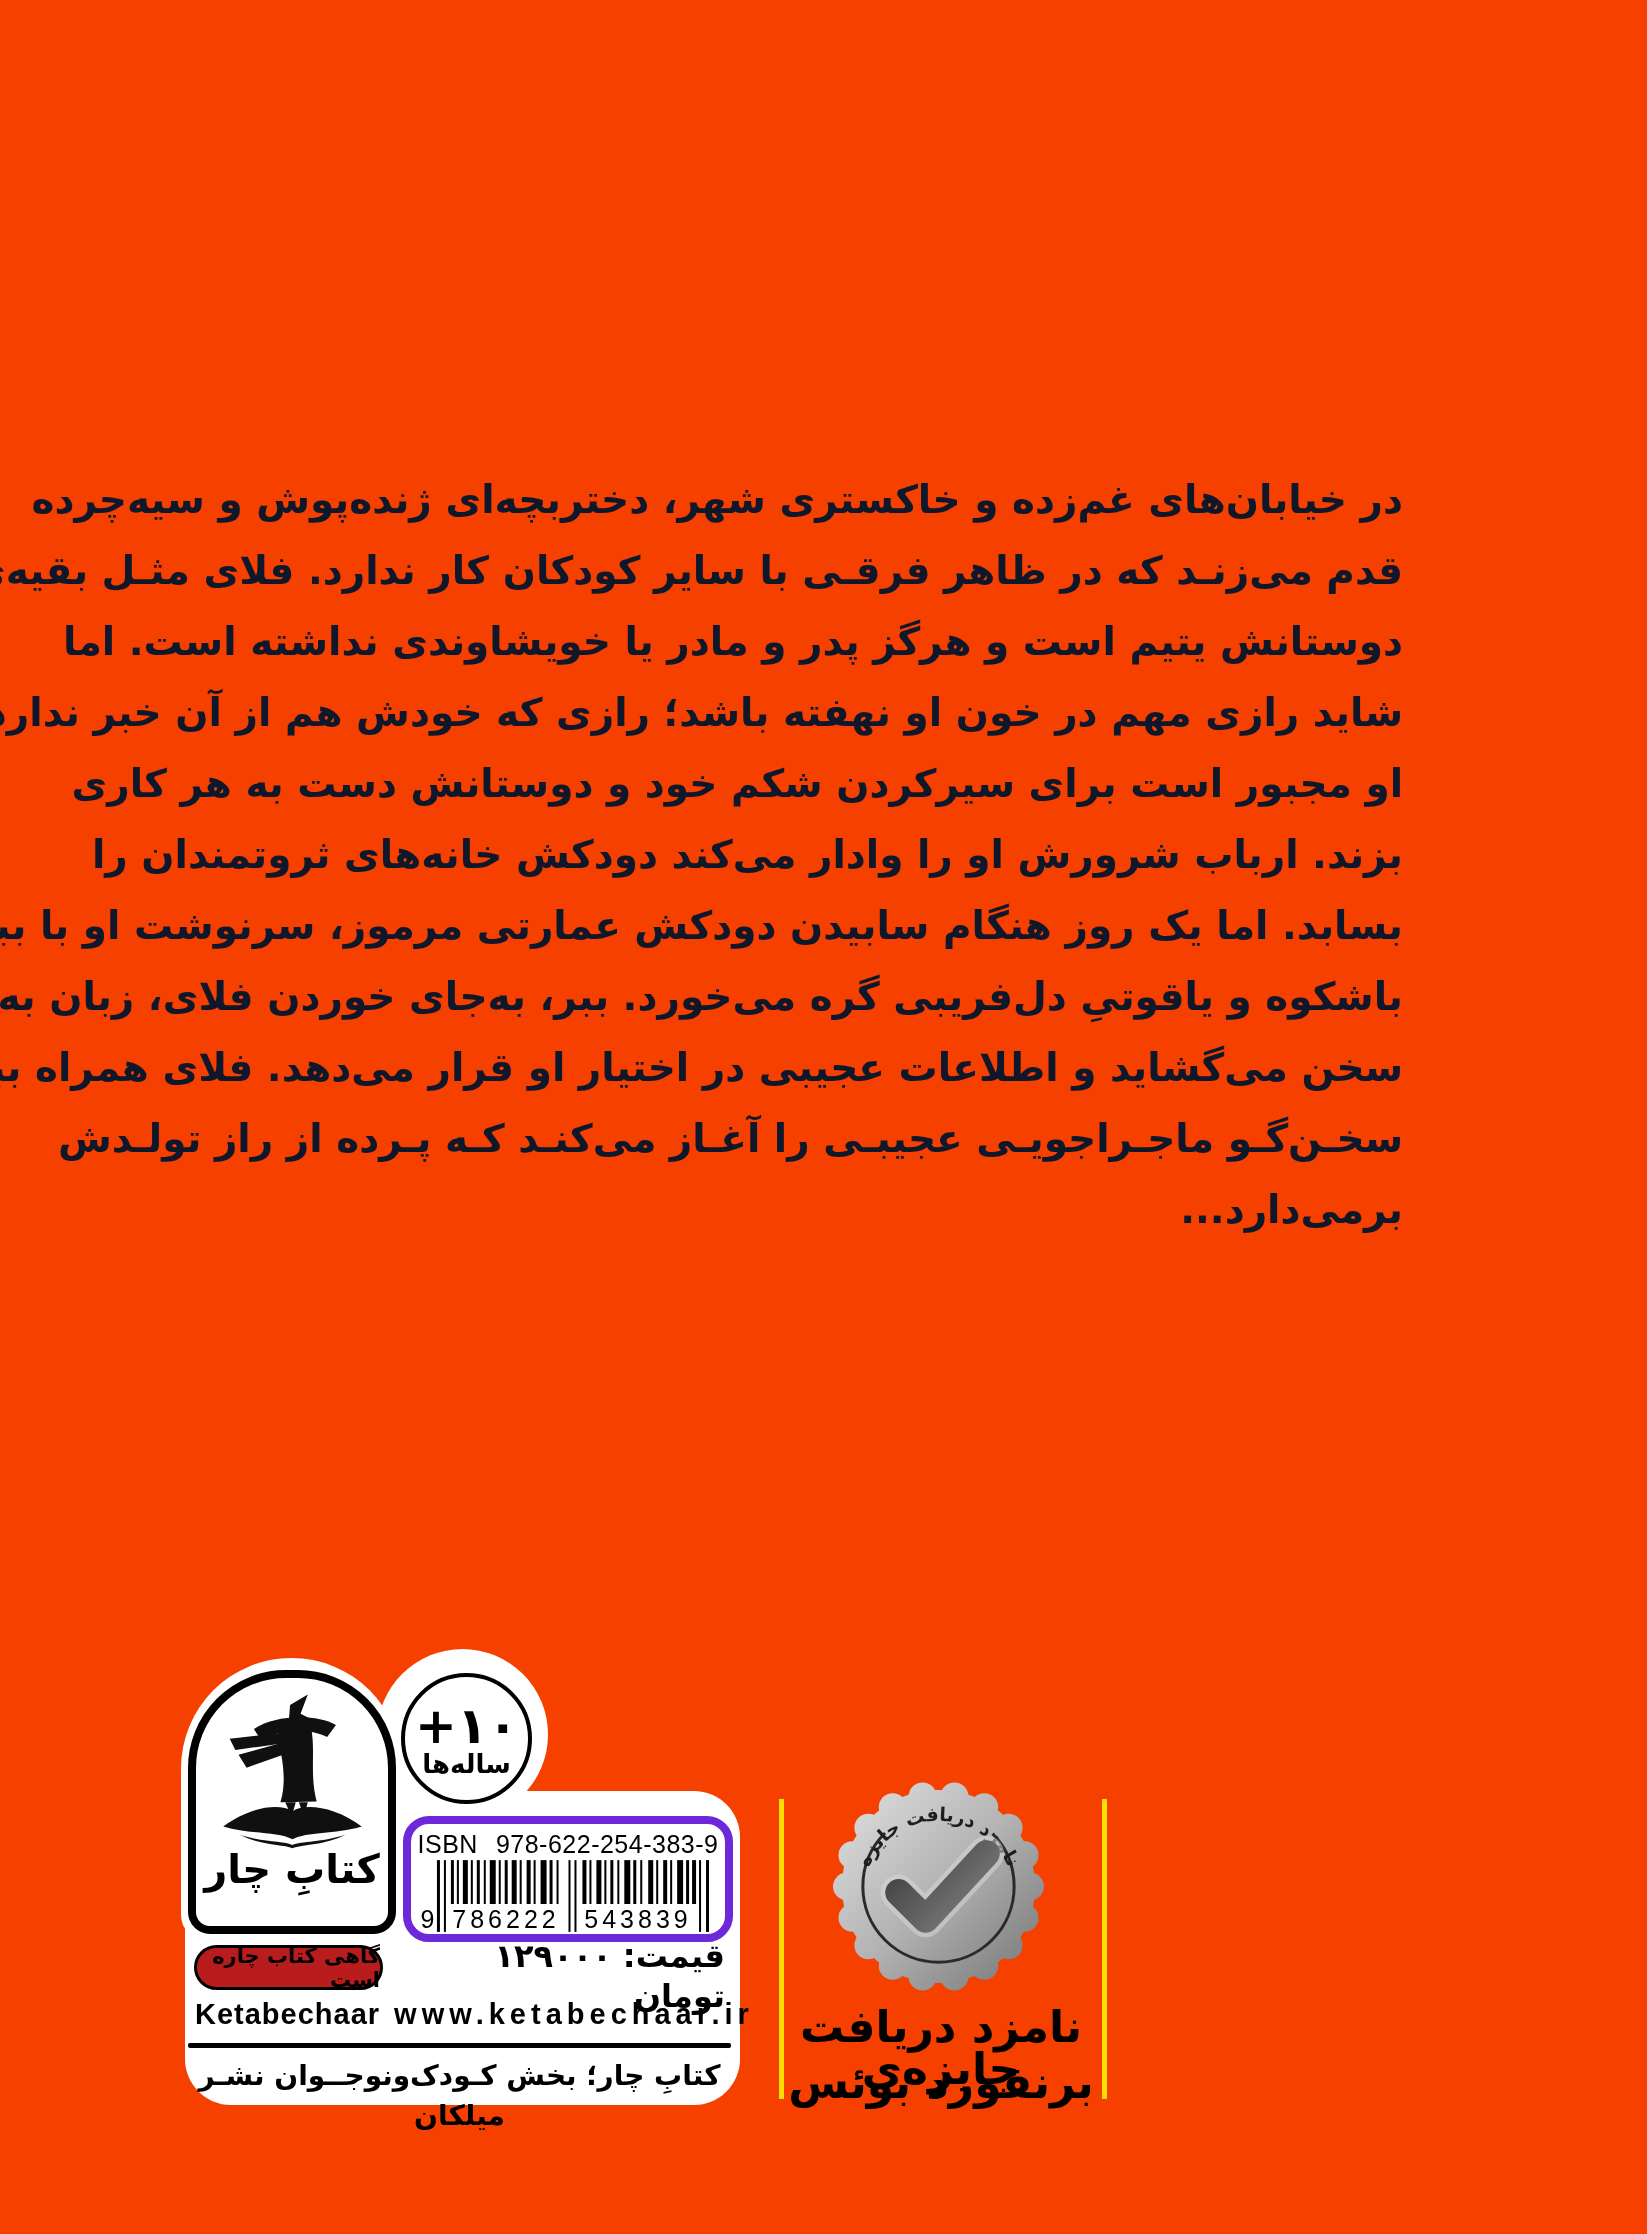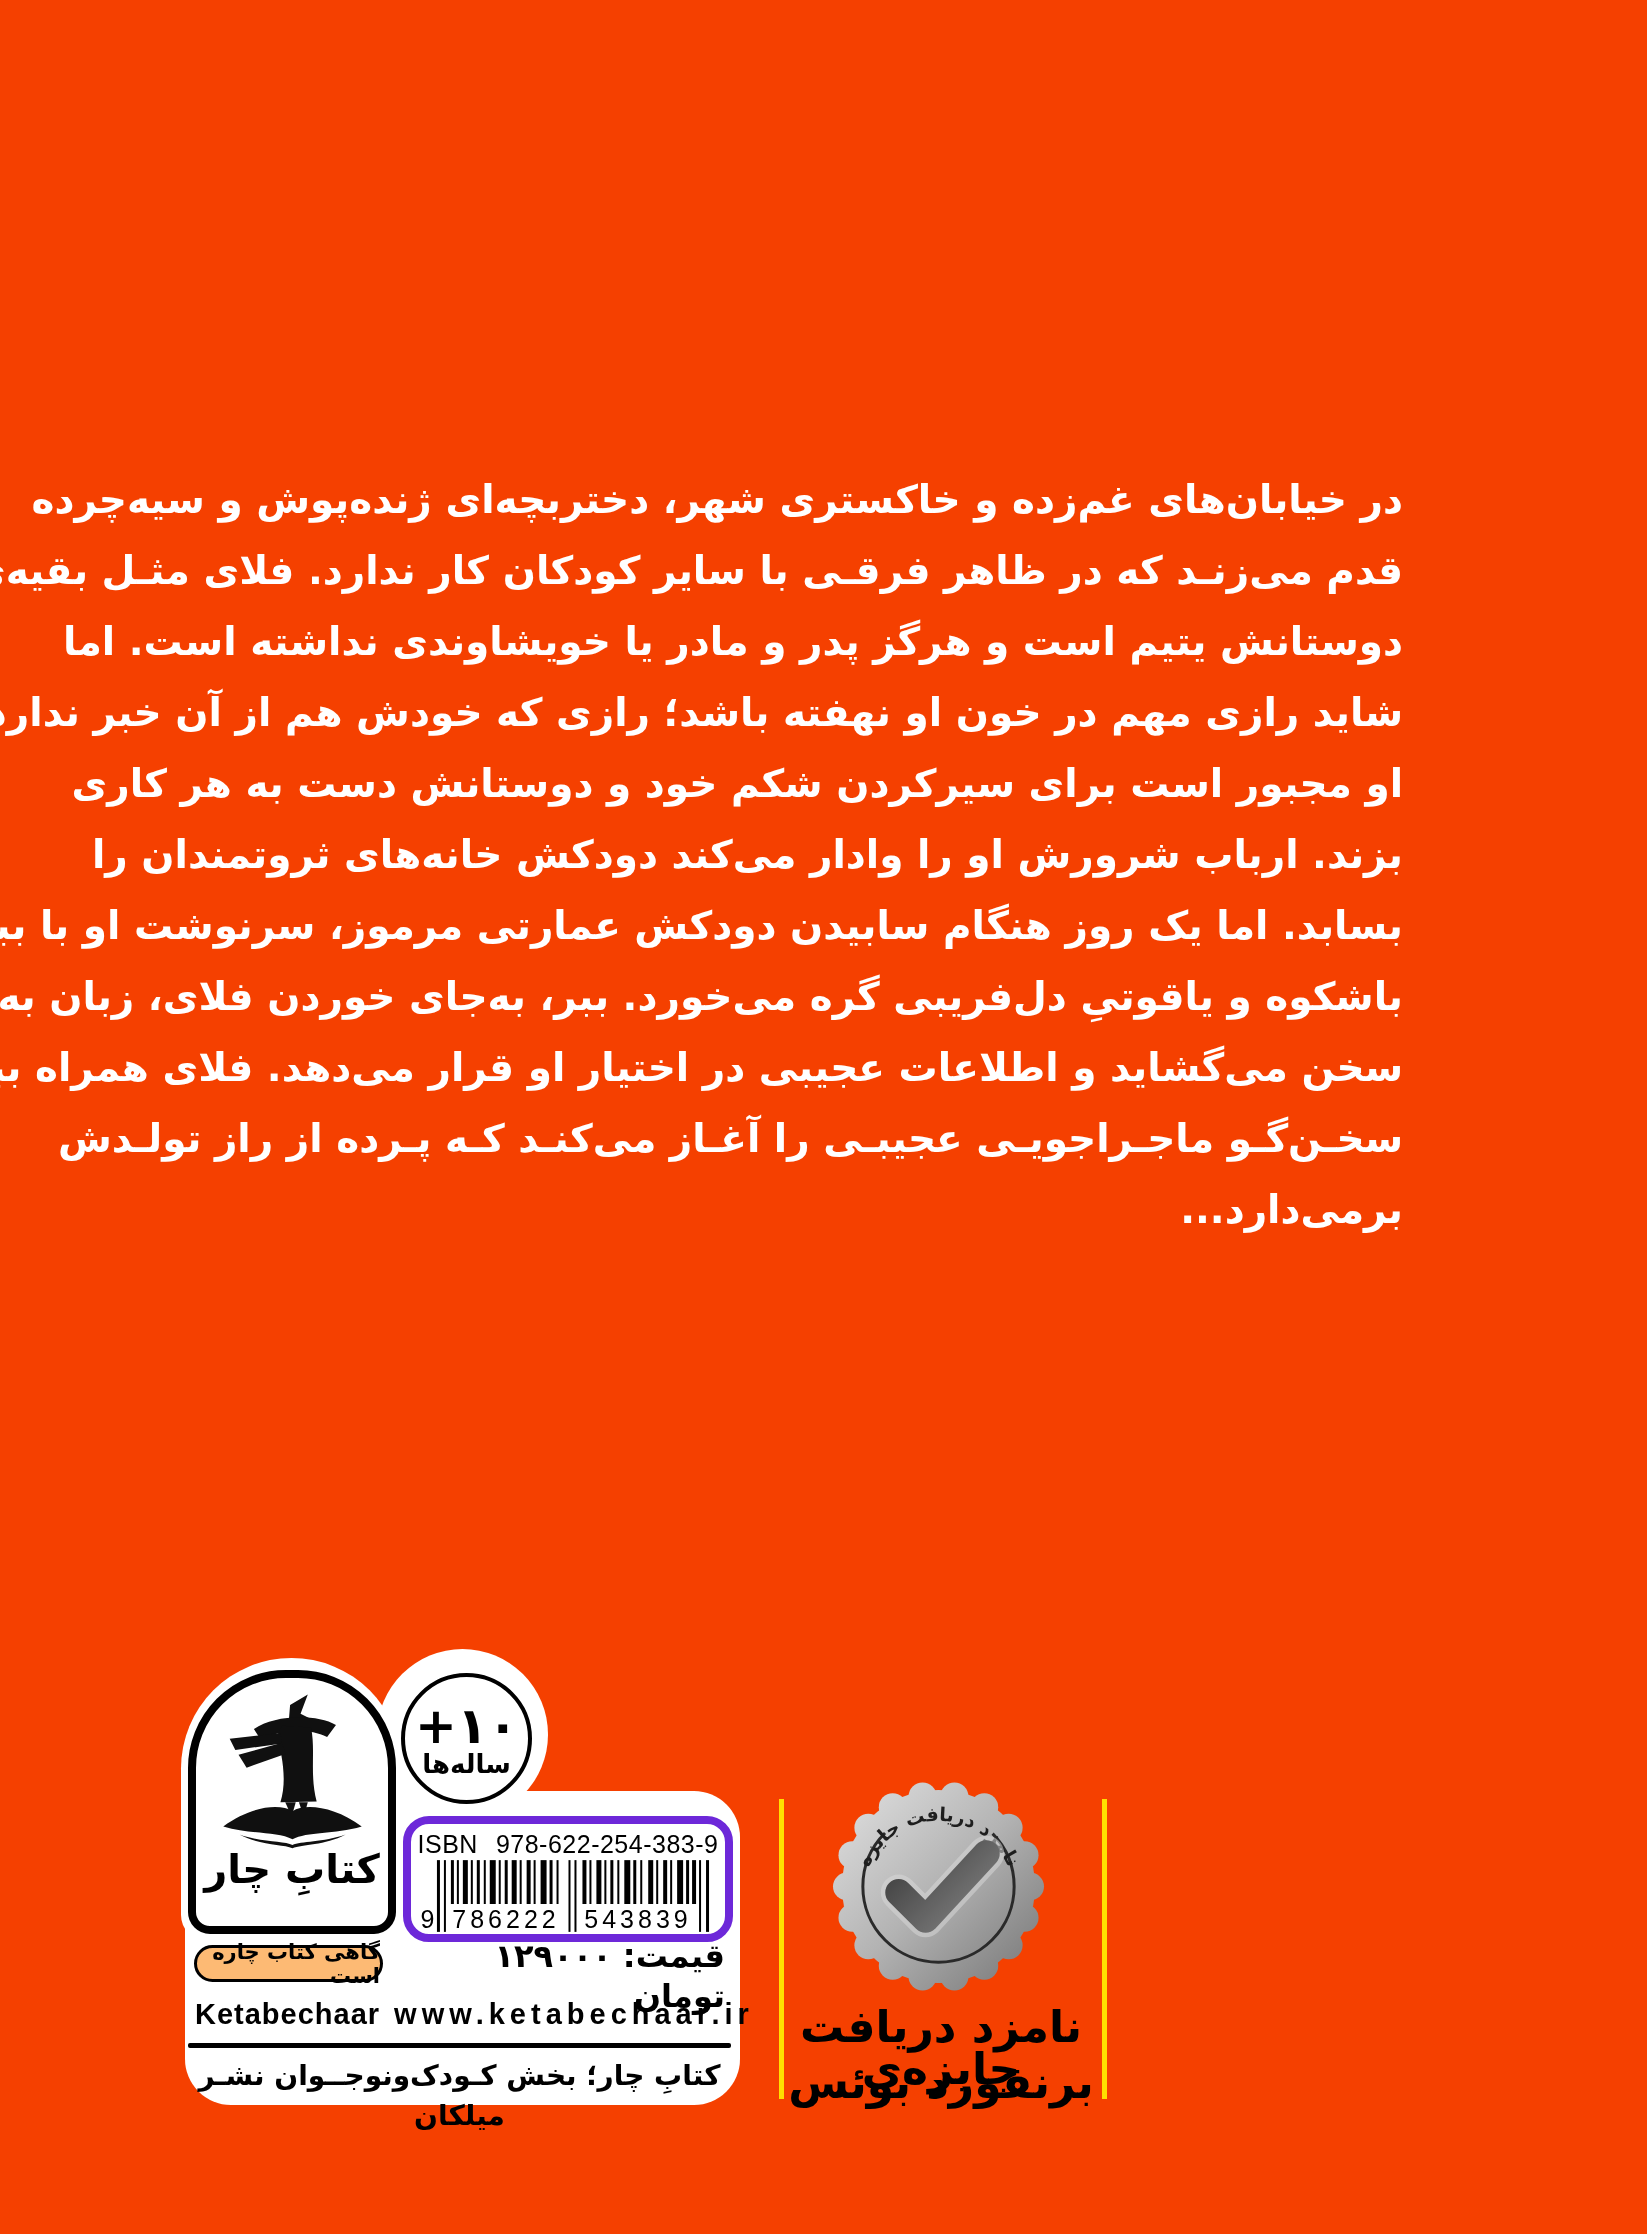--- a/index.html
+++ b/index.html
@@ -6,21 +6,21 @@
   .page{
     position:relative; width:1648px; height:2235px;
     background:#f54000; overflow:hidden;
     font-family:"DejaVu Sans",sans-serif; color:#000;
   }
   
   .blurb{position:absolute; top:464px; left:245px; width:1158px;}
   .blurb-line{
     direction:rtl; white-space:nowrap;
     font-weight:700; font-size:39px; line-height:71px;
-    text-align:justify; text-align-last:justify; color:#ffffff;
+    text-align:justify; text-align-last:justify; color:#0f172a;
   }
   .blurb-line.last{text-align-last:right;}
   
   .blob{position:absolute; background:#ffffff;}
   .blob-arch{left:181px; top:1658px; width:221px; height:283px; border-radius:111px 111px 26px 26px;}
   .blob-circle{left:377px; top:1649px; width:171px; height:171px; border-radius:50%;}
   .blob-main{left:185px; top:1791px; width:555px; height:314px; border-radius:46px;}
   
   .logo-arch{
     position:absolute; left:188px; top:1670px; width:192px; height:248px;
@@ -52,22 +52,22 @@
   .barcode-nums{
     position:absolute; left:0; top:44px; width:295px; height:30px;
     font-family:"Liberation Sans",sans-serif; font-size:25px; line-height:30px;
   }
   .bn-prefix{position:absolute; left:0;  width:14px; text-align:center;}
   .bn-g1{position:absolute; left:26px; width:119px; background:#fff; text-align:center; letter-spacing:4px;}
   .bn-g2{position:absolute; left:159px; width:117px; background:#fff; text-align:center; letter-spacing:4px;}
   .price{direction:rtl; font-weight:700; font-size:32px; line-height:40px; margin-top:0px;}
   
   .tagline-pill{
-    position:absolute; left:194px; top:1945px; width:189px; height:37px;
-    background:#fdba74; border:3.5px solid #000; border-radius:25px; box-sizing:border-box;
+    position:absolute; left:194px; top:1945px; width:189px; height:45px;
+    background:#b91c1c; border:3.5px solid #000; border-radius:25px; box-sizing:border-box;
     display:flex; align-items:center; justify-content:center;
     direction:rtl; font-weight:700; font-size:21px;
   }
   
   .insta-row{
     position:absolute; left:186px; top:1996px; width:545px; height:36px;
     display:flex; align-items:center; gap:9px;
   }
   .insta-text{
     font-family:"Liberation Sans",sans-serif; font-weight:700; font-size:29px;

